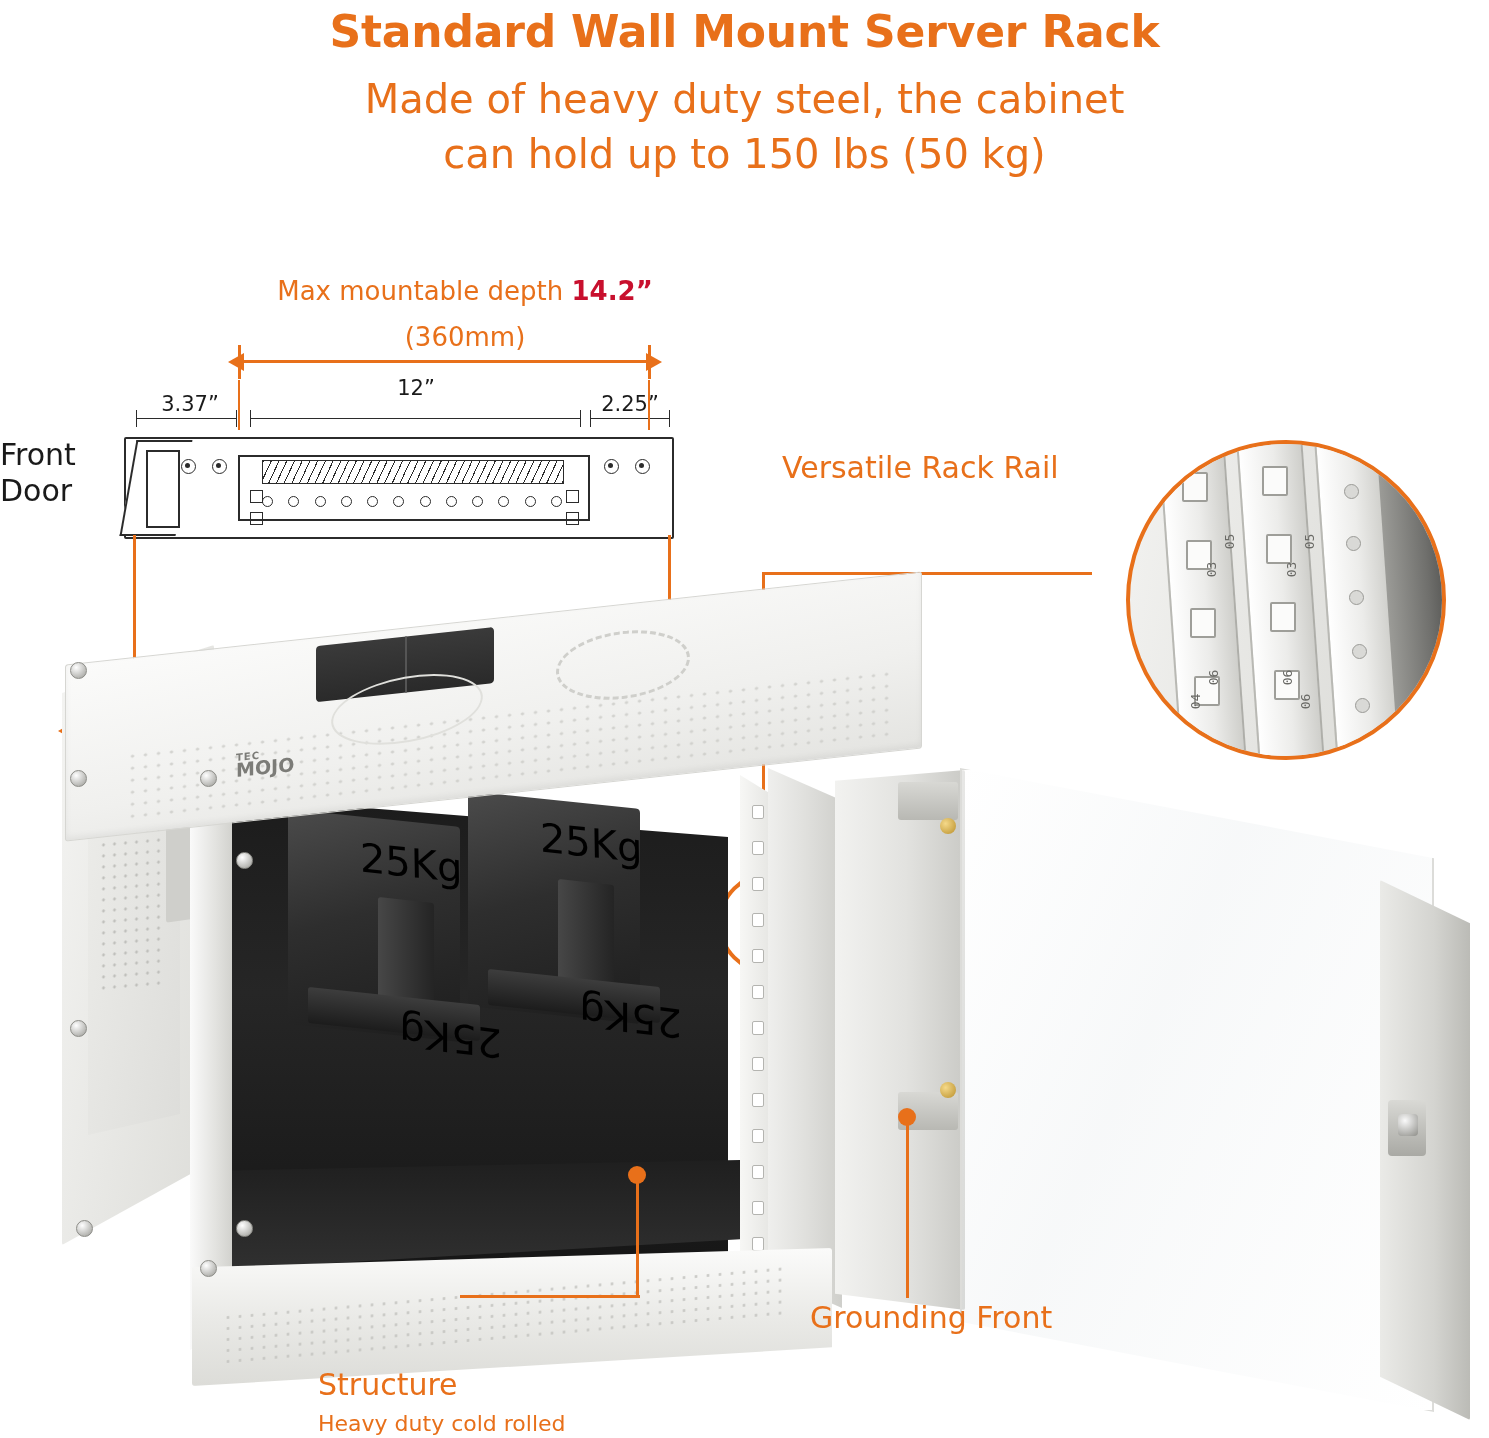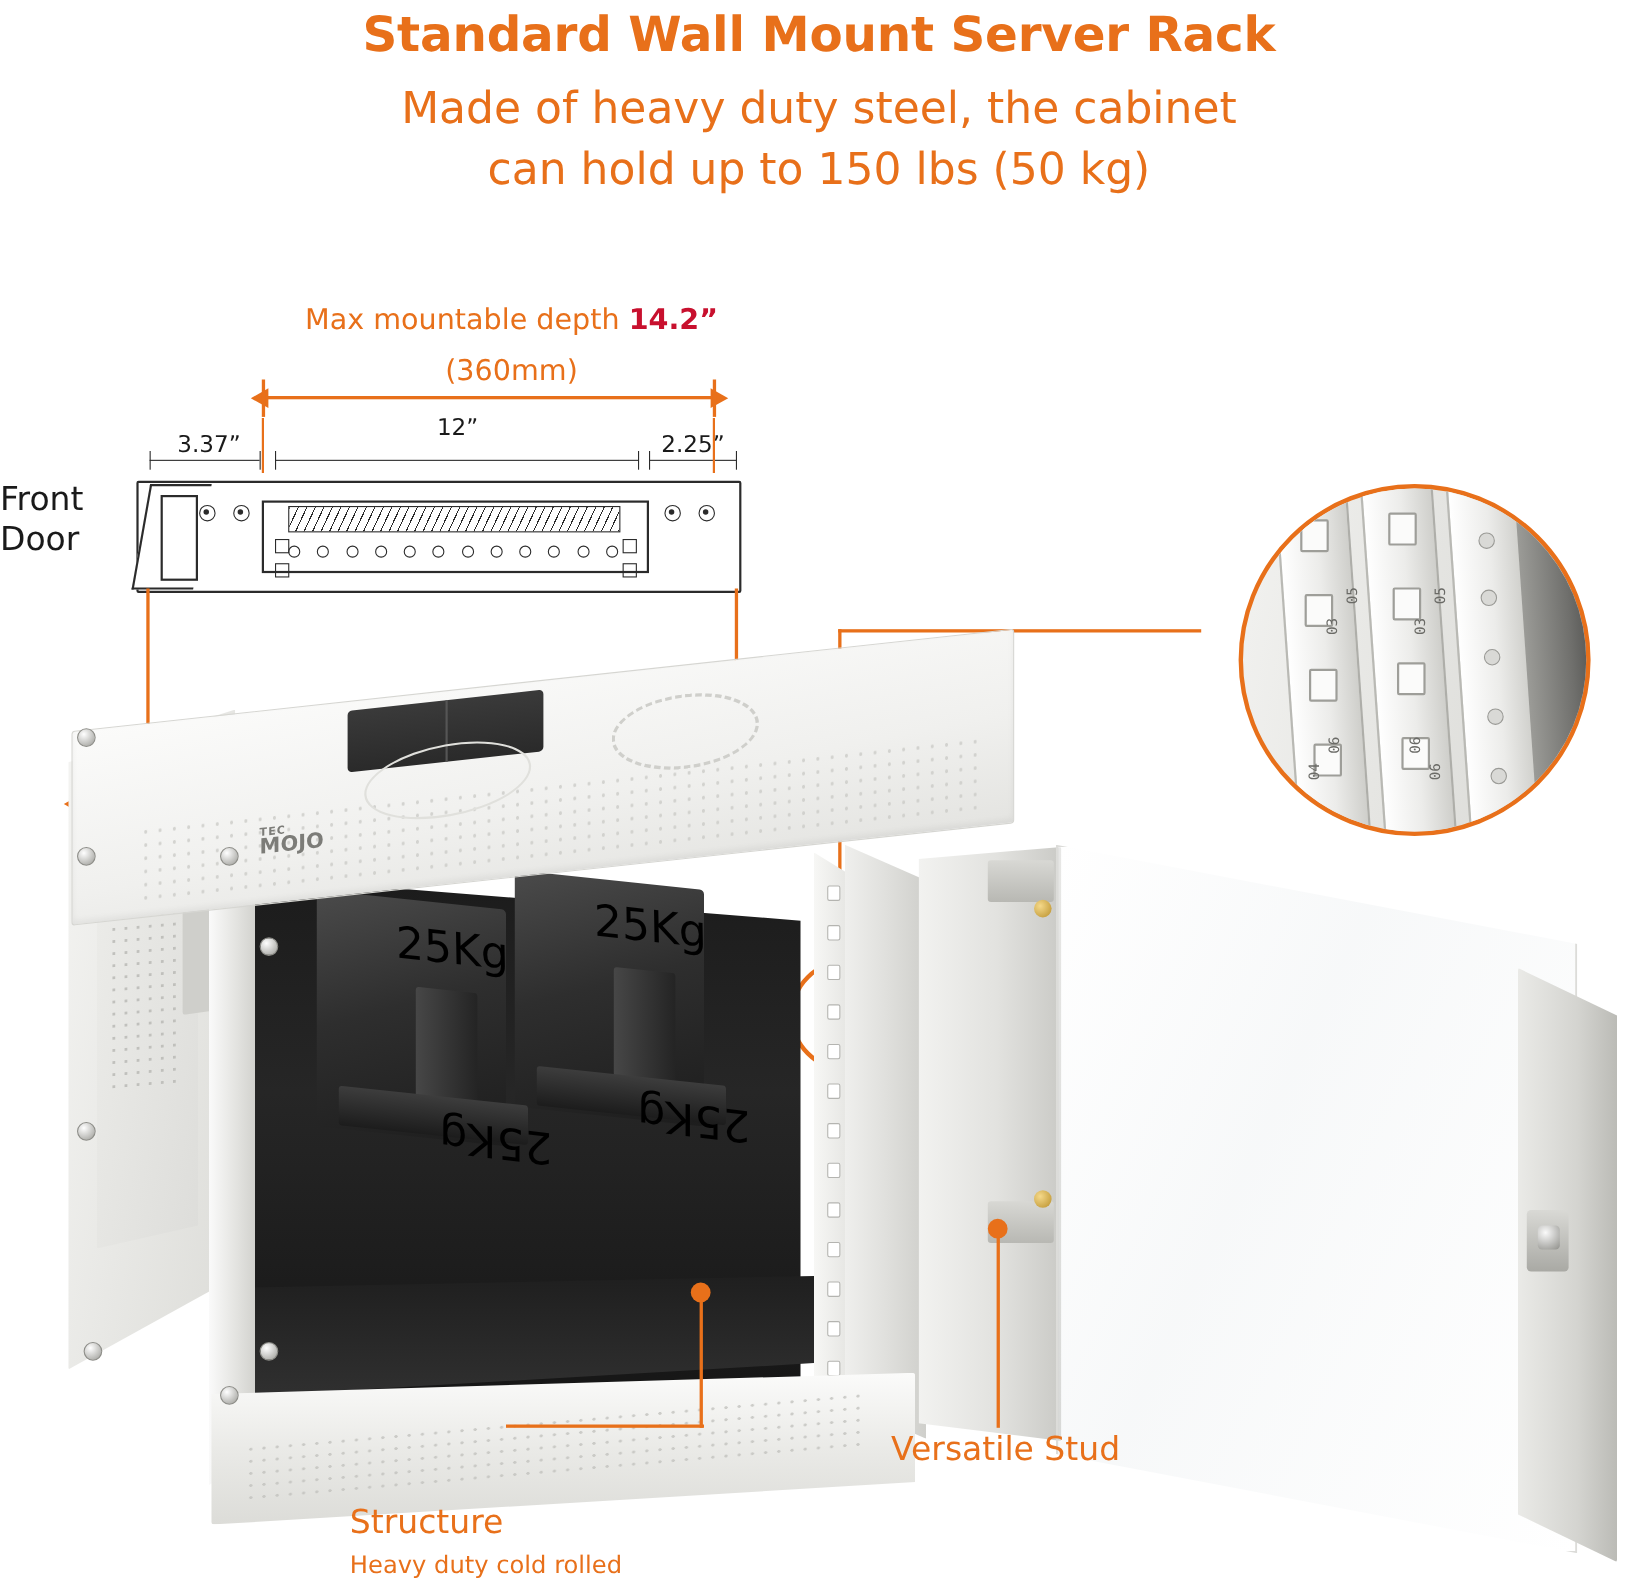--- a/index.html
+++ b/index.html
@@ -525,20 +525,21 @@
 <div class="abs" id="lead-a-v"></div>
 <div class="abs" id="lead-a-dot"></div>
 <div class="abs" id="lead-b-v"></div>
 <div class="abs" id="lead-left-vert"></div>
 <div class="abs" id="lead-left-arrow-line"></div>
 <div class="abs arrow-head" id="lead-left-arrow-head"></div>
 <div class="abs" id="lead-left-arrow2-line"></div>
 <div class="abs arrow-head" id="lead-left-arrow2-head"></div>
 
 <div class="abs" id="co-rail">
+  <div class="callout-title" data-bind="callouts.0.title">Versatile Rack Rail</div>
 </div>
 <div class="abs" id="rail-lead-h"></div>
 <div class="abs" id="rail-lead-v"></div>
 <div class="abs" id="rail-lead-dot"></div>
 <div class="abs" id="rail-highlight-circle"></div>
 
 <div class="abs" id="zoom-circle">
   <div class="rail-strip" id="zc-strip1"></div>
   <div class="rail-strip" id="zc-strip2"></div>
   <div class="rail-strip" id="zc-strip3"></div>
@@ -648,14 +649,14 @@
 <div class="abs" id="struct-lead-h"></div>
 <div class="abs" id="co-structure">
   <div class="callout-title" data-bind="callouts.1.title">Structure</div>
   <div class="callout-body" data-bind="callouts.1.body">Heavy duty cold rolled
 steel structure</div>
 </div>
 
 <div class="abs" id="ground-dot"></div>
 <div class="abs" id="ground-lead-v"></div>
 <div class="abs" id="co-ground">
-  <div class="callout-title" data-bind="callouts.2.title">Versatile Stud</div>
+  <div class="callout-title" data-bind="callouts.2.title">Grounding Front</div>
 </div>
 
 </body></html>

